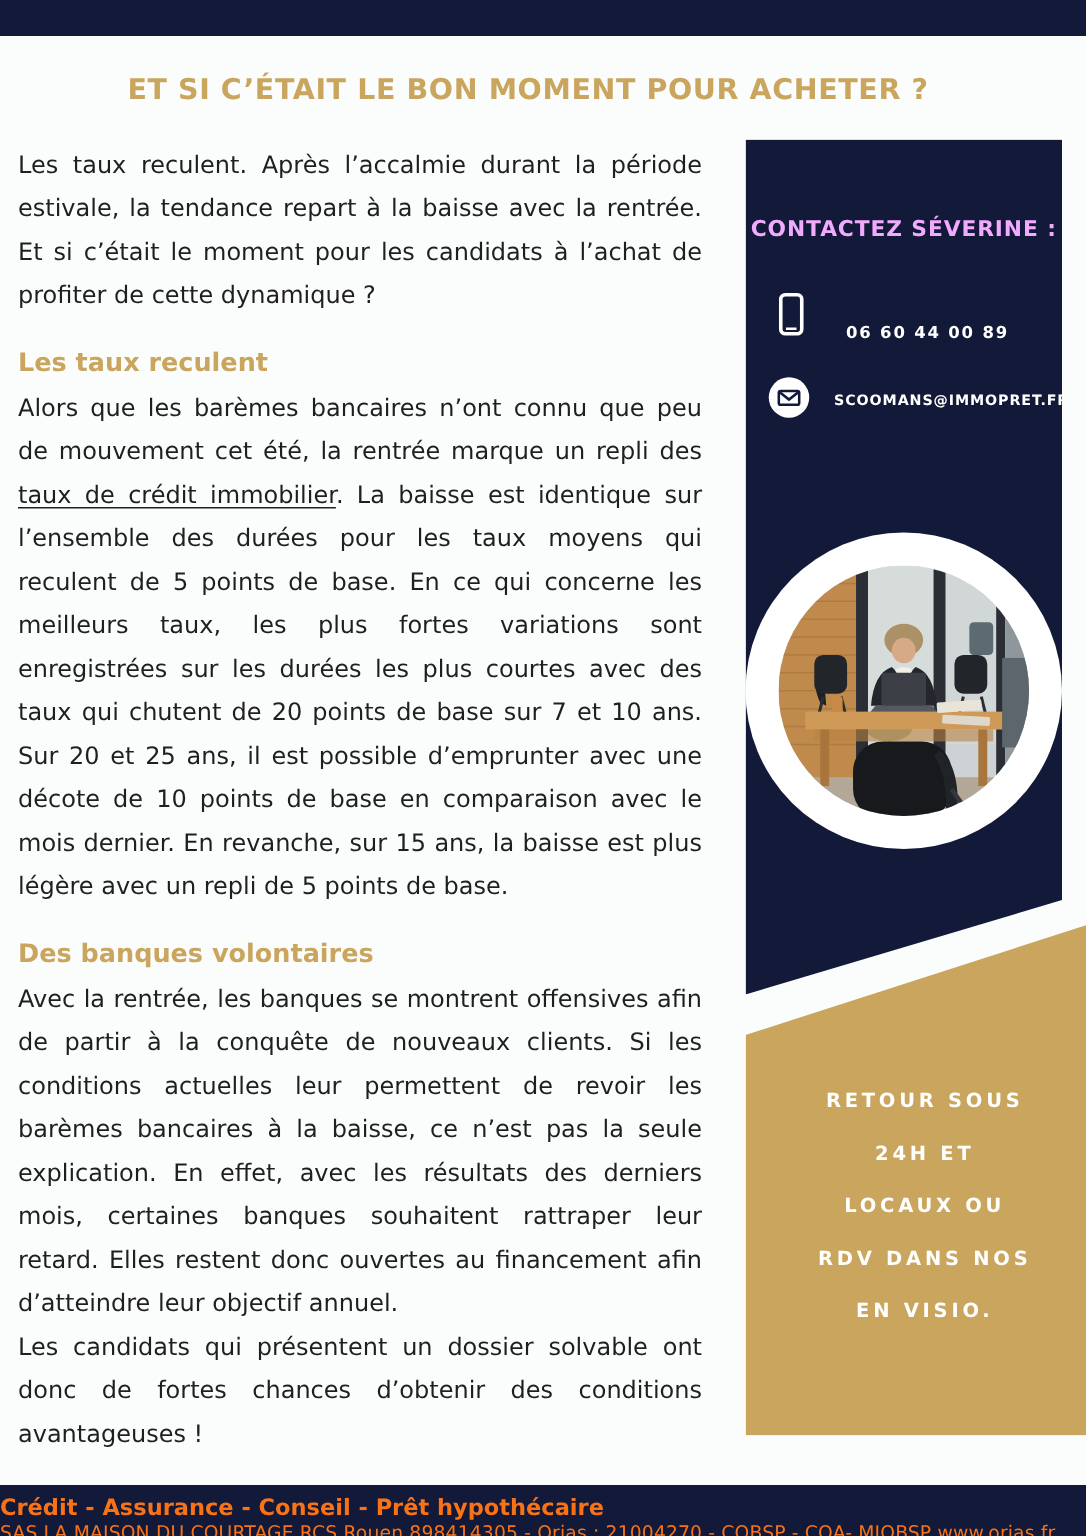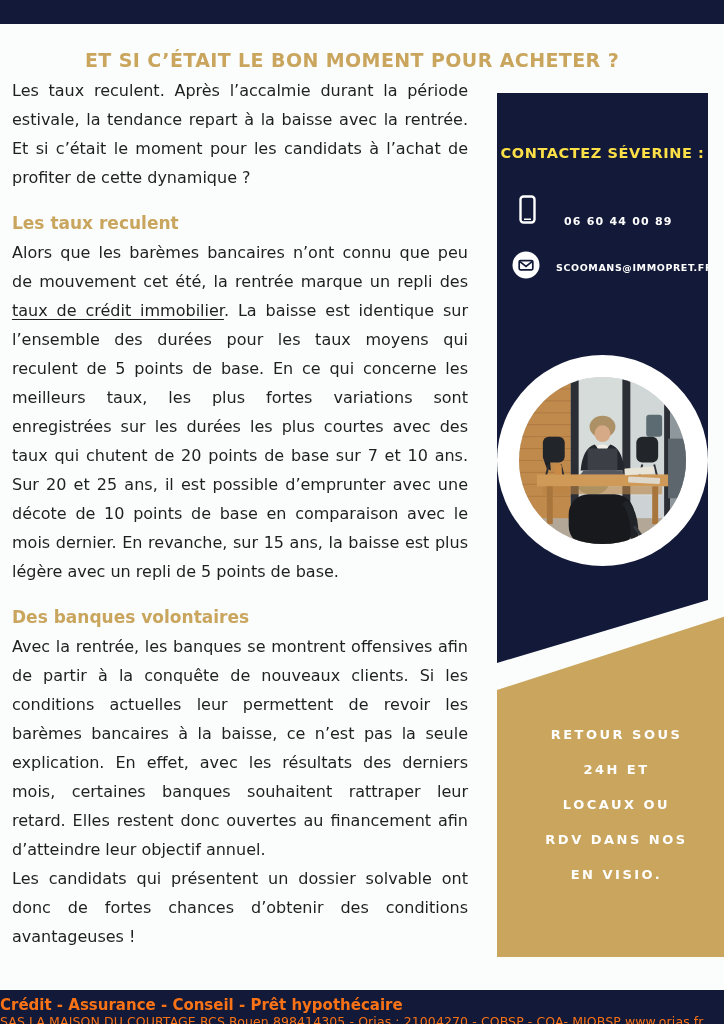--- a/index.html
+++ b/index.html
@@ -19,21 +19,21 @@
     position:absolute; left:0; top:0; width:724px; height:24px;
     background:var(--navy);
   }
   .page-title {
     position:absolute; left:0; top:49px; width:704px;
     text-align:center;
     color:var(--gold);
     font-size:19px; font-weight:bold; letter-spacing:0.4px;
   }
   .content {
-    position:absolute; left:12px; top:76px; width:456px;
+    position:absolute; left:12px; top:95px; width:456px;
     color:#1f1f1f;
     font-size:16px; line-height:29px;
     text-align:justify;
   }
   .content p { margin:0; }
   .section-heading {
     margin:17px 0 0 0;
     color:var(--gold);
     font-size:17px; font-weight:bold; line-height:29px;
     text-align:left;
@@ -45,21 +45,21 @@
     cursor:pointer;
   }
   
   .side-navy {
     position:absolute; left:497px; top:93px; width:211px; height:570px;
     background:var(--navy);
     clip-path:polygon(0 0, 100% 0, 100% 507px, 0 100%);
   }
   .contact-label {
     position:absolute; left:0; top:52px; width:100%;
-    text-align:center; color:#fde047;
+    text-align:center; color:#f0abfc;
     font-size:14.5px; font-weight:bold; letter-spacing:0.6px;
     white-space:nowrap;
   }
   .contact-row {
     position:absolute; left:0; width:100%;
     display:flex; align-items:center;
     color:#fff; font-weight:bold;
   }
   .row-phone { top:102px; padding-left:22px; gap:28px; }
   .row-mail  { top:158px; padding-left:15px; gap:16px; }

